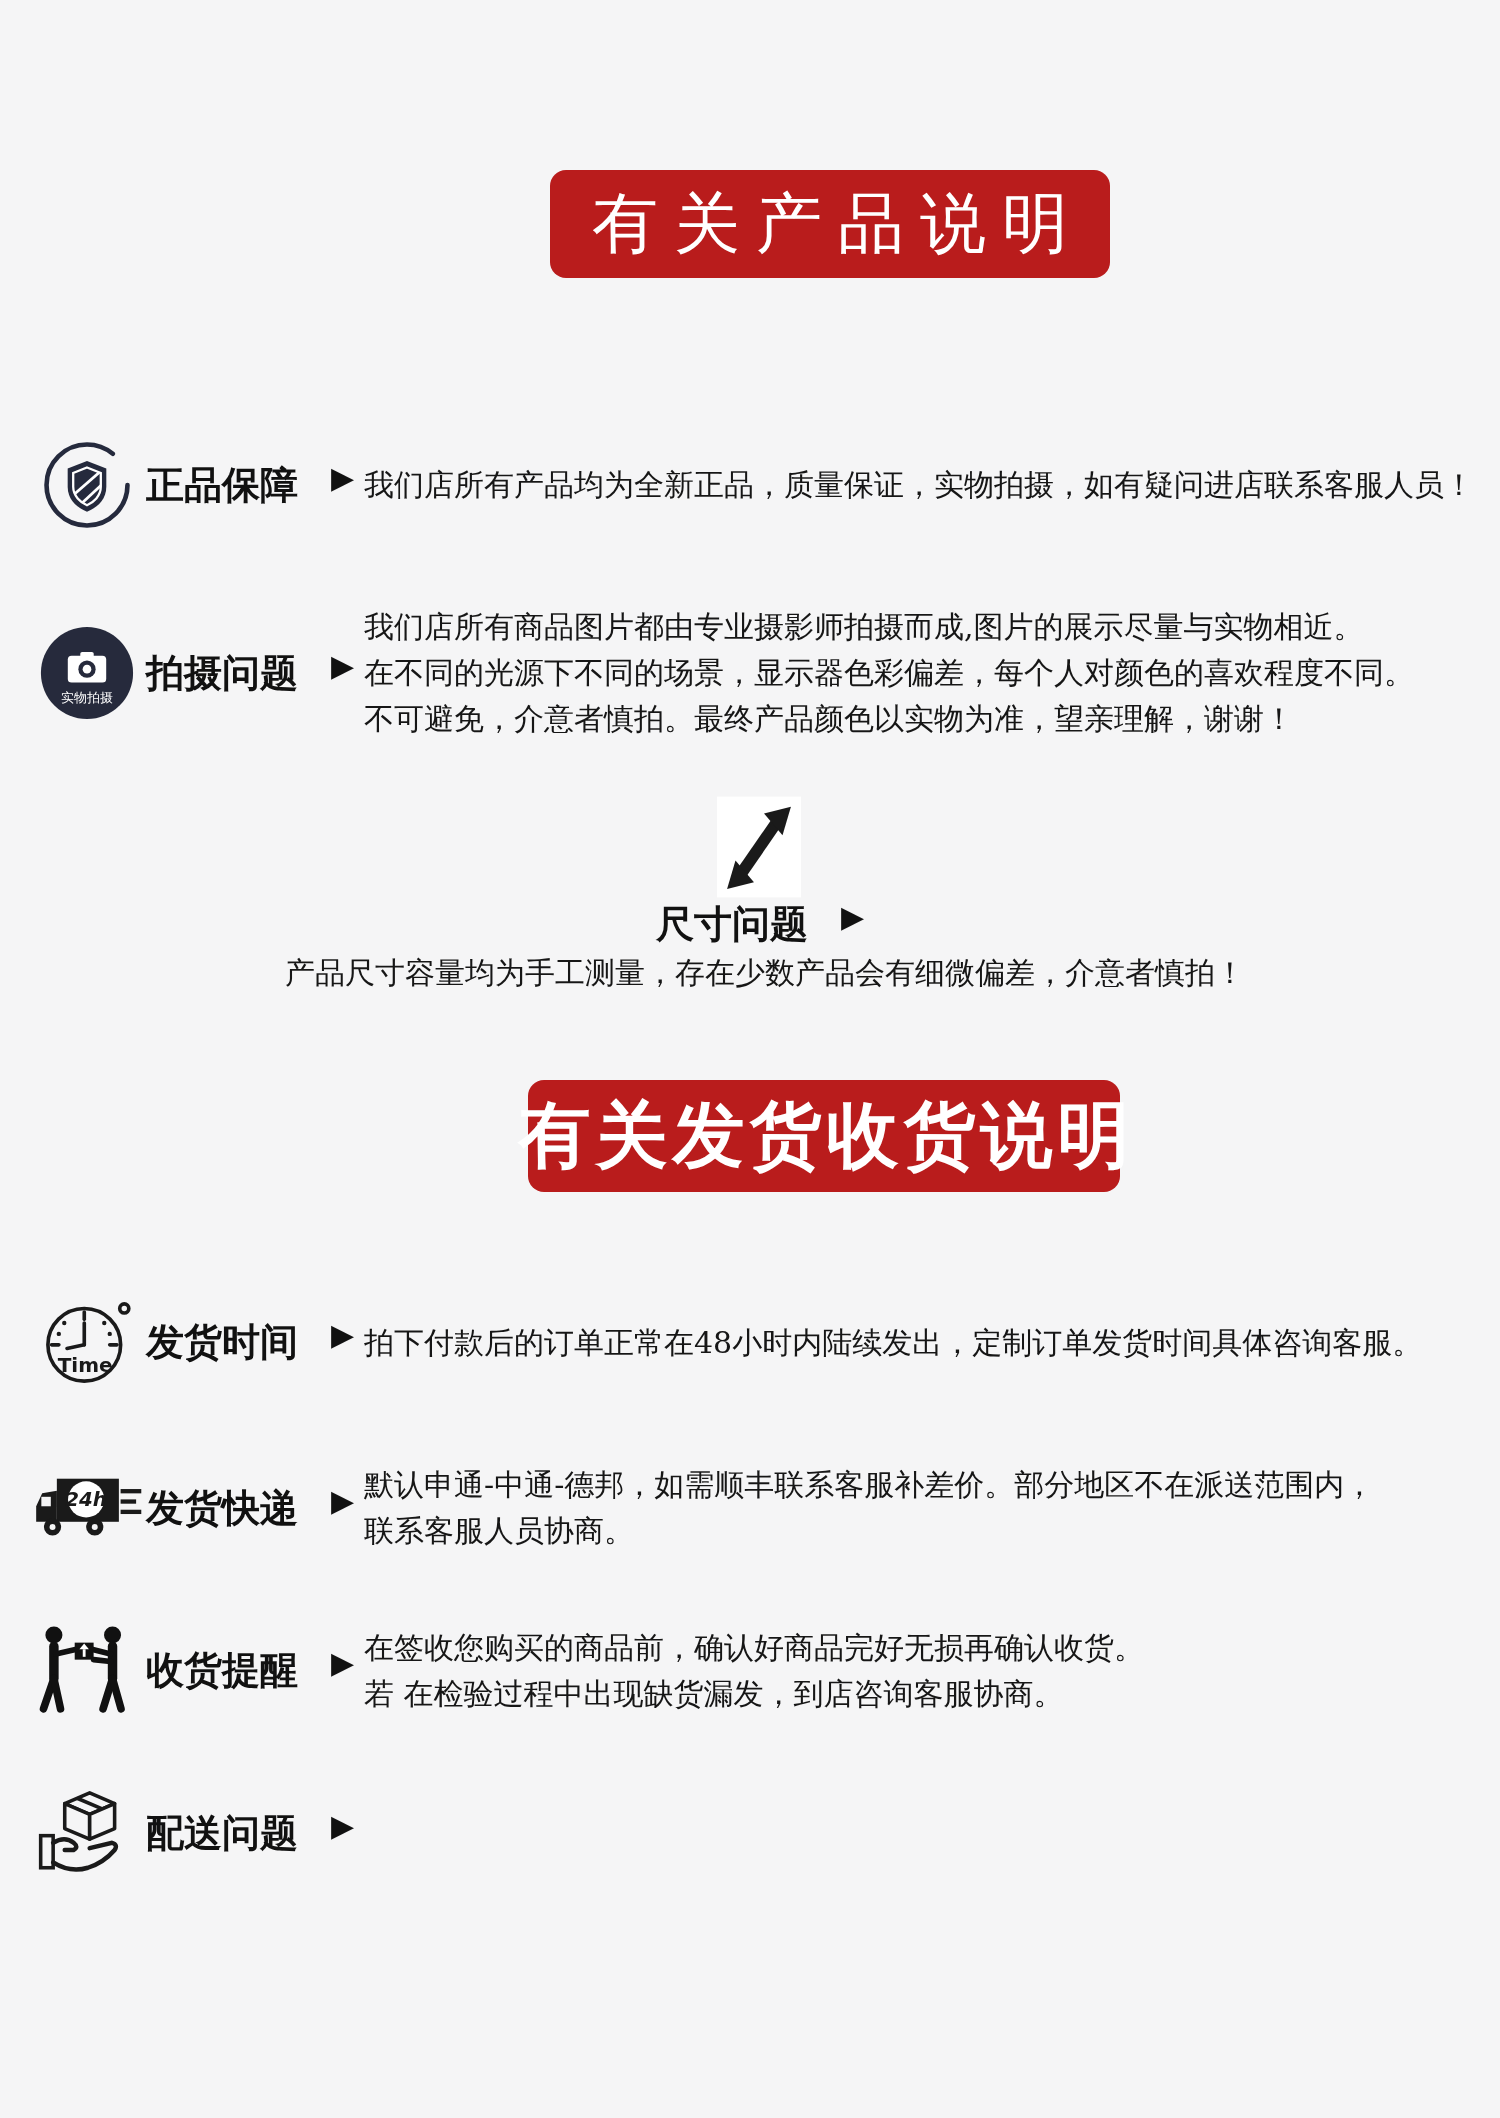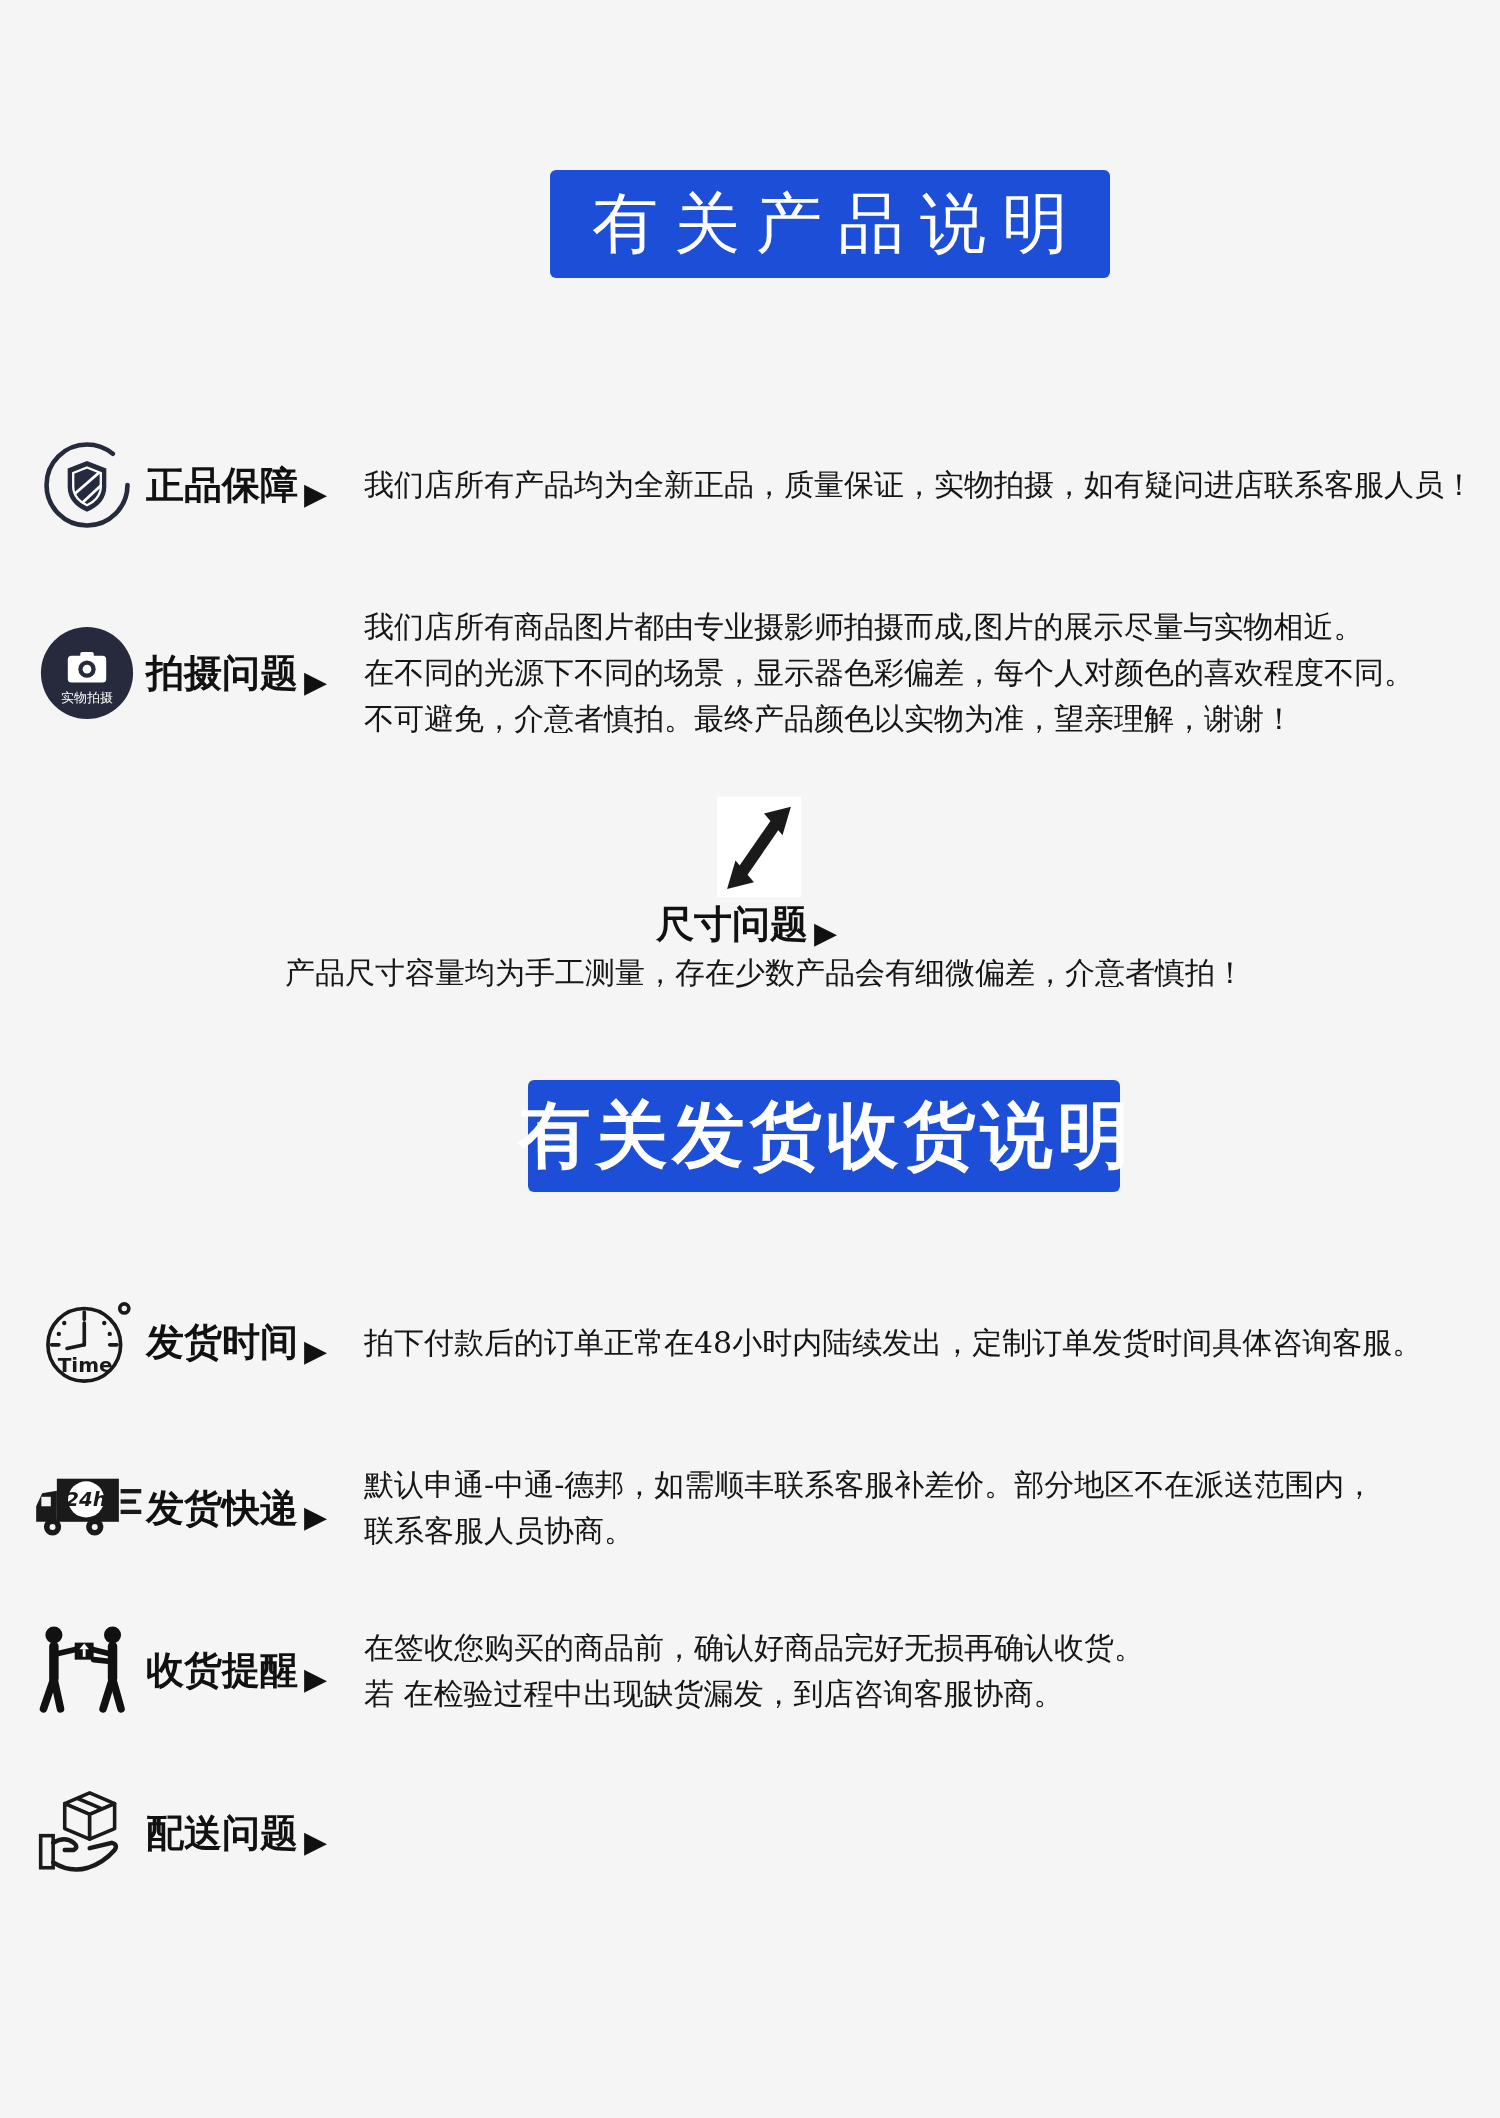--- a/index.html
+++ b/index.html
@@ -7,24 +7,24 @@
   body {
     position:relative;
     width:1500px; height:2118px;
     background:#f5f5f6;
     font-family:"DejaVu Serif","Liberation Serif",serif;
     color:#141414;
     overflow:hidden;
   }
   .banner {
     position:absolute;
-    background:#1d4ed8;
+    background:#b91c1c;
     color:#ffffff;
     display:flex; align-items:center; justify-content:center;
-    border-radius:6px;
+    border-radius:16px;
     white-space:nowrap;
   }
   .banner-product {
     left:550px; top:170px; width:560px; height:108px;
     font-family:"DejaVu Serif","Liberation Serif",serif;
     font-size:66px; letter-spacing:16px; padding-left:16px;
   }
   .banner-shipping {
     left:528px; top:1080px; width:592px; height:112px;
     font-family:"DejaVu Sans","Liberation Sans",sans-serif;
@@ -35,21 +35,21 @@
     display:flex; align-items:center;
   }
   .icon-box {
     width:118px; flex:none;
     display:flex; justify-content:center;
   }
   .label {
     width:206px; flex:none;
     font-family:"DejaVu Sans","Liberation Sans",sans-serif;
     font-weight:900; font-size:38px; color:#111;
-    display:flex; align-items:flex-end; white-space:nowrap;
+    display:flex; align-items:flex-start; white-space:nowrap;gap:27px;
   }
   .label .arrow {
     font-size:30px; margin-left:6px; letter-spacing:0;
     font-family:"DejaVu Sans","Liberation Sans",sans-serif;
   }
   .text {
     margin-left:12px; font-size:30px; line-height:46px;
     color:#161616; white-space:nowrap;
   }
   

